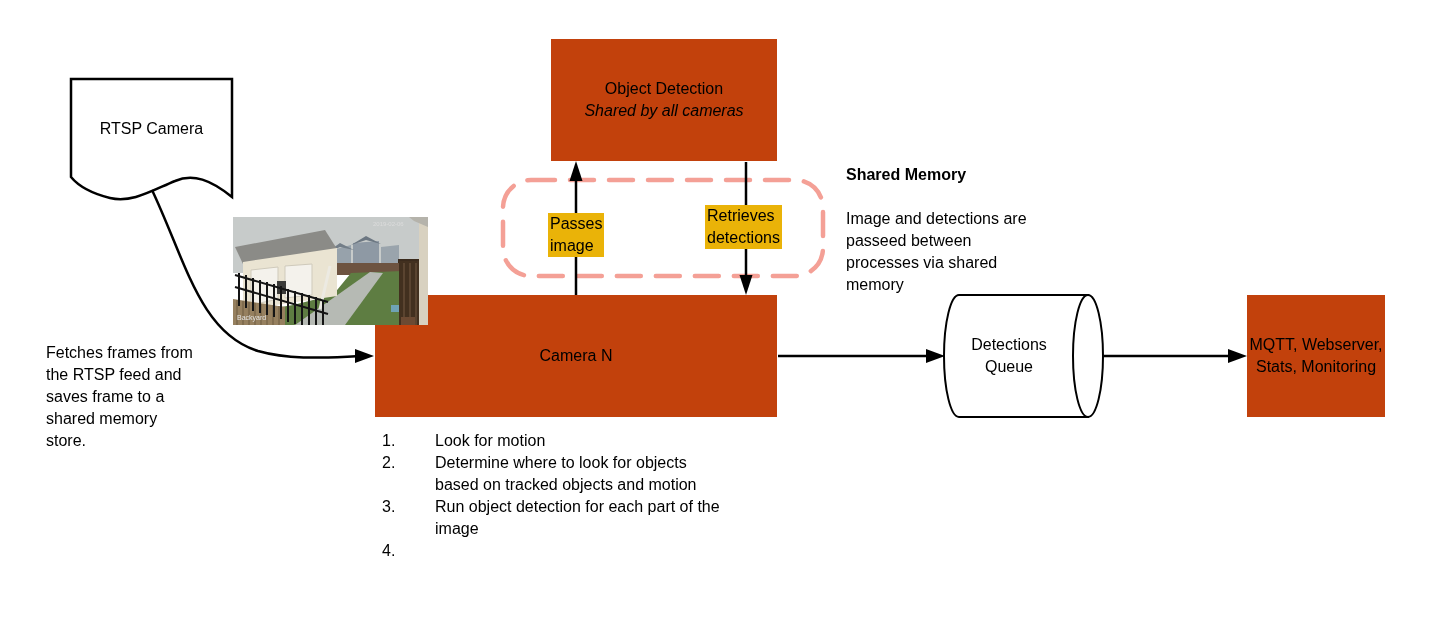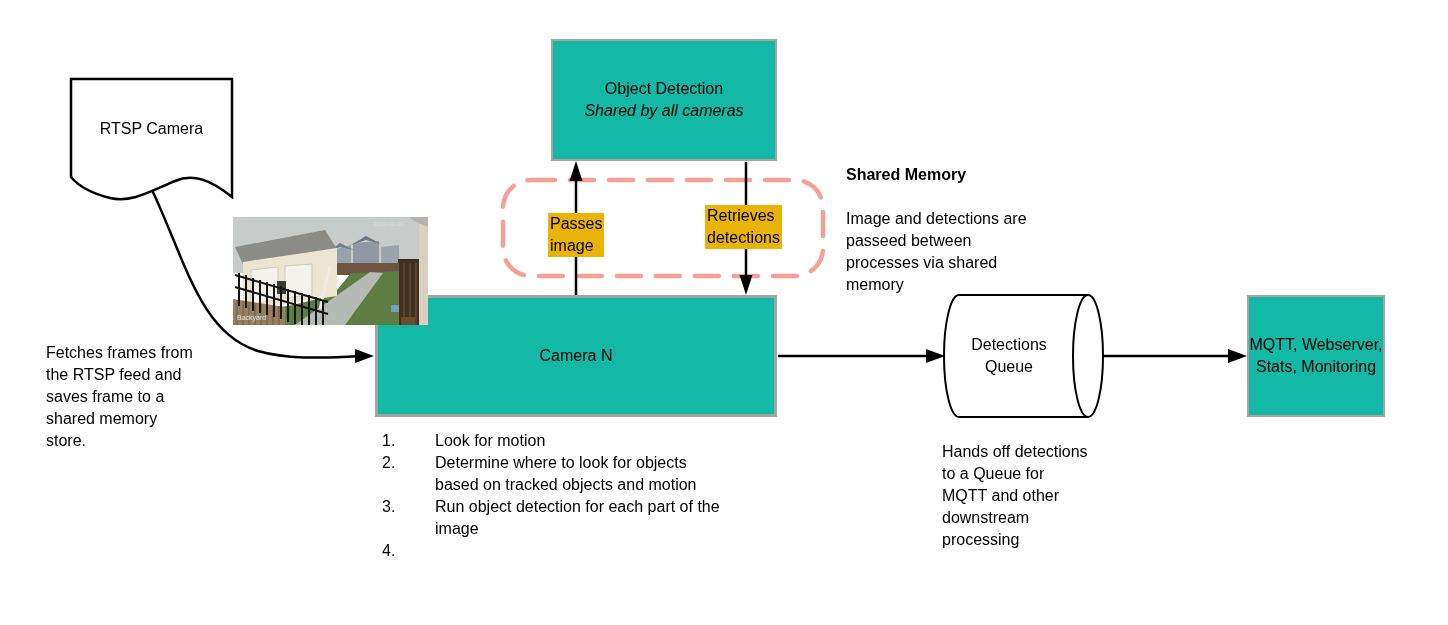--- a/index.html
+++ b/index.html
@@ -1,19 +1,19 @@
 <!DOCTYPE html>
 <html><head>
 <meta charset="utf-8">
 <style>
   html,body{margin:0;padding:0;background:#ffffff;}
   .canvas{position:relative;width:1448px;height:625px;background:#ffffff;overflow:hidden;
           font-family:"Liberation Sans",sans-serif;color:#000;}
   svg.layer{position:absolute;left:0;top:0;z-index:1;}
-  .node{position:absolute;background:#14b8a6;border:2px solid #a3a3a3;box-sizing:border-box;
+  .node{position:absolute;background:#c2410c;border:2px solid #c2410c;box-sizing:border-box;
         display:flex;flex-direction:column;align-items:center;justify-content:center;
         text-align:center;font-size:16px;line-height:22px;white-space:pre-line;z-index:2;}
   .ghost{background:transparent;border:none;z-index:2;}
   .txt{position:absolute;font-size:16px;line-height:22px;white-space:pre-line;z-index:4;}
   .labelbg{background:#eab308;padding:0 2px;}
   .bold{font-weight:bold;}
   .italic{font-style:italic;}
   .steps{position:absolute;left:375px;top:430px;z-index:4;}
   .step{display:flex;font-size:16px;line-height:22px;}
   .step .num{width:60px;flex:none;padding-left:7px;box-sizing:border-box;}
@@ -152,25 +152,20 @@
 store.</div>
 
   <div class="txt" style="left:846px;top:142px;">
     <div class="bold">Shared Memory</div>
     <div>Image and detections are
 passeed between
 processes via shared
 memory</div>
   </div>
 
-  <div class="txt" style="left:942px;top:441px;">Hands off detections
-to a Queue for
-MQTT and other
-downstream
-processing</div>
 
   <div class="steps">
     <div class="step">
       <span class="num">1.</span>
       <span class="stext">Look for motion</span>
     </div>
     <div class="step">
       <span class="num">2.</span>
       <span class="stext">Determine where to look for objects
 based on tracked objects and motion</span>

